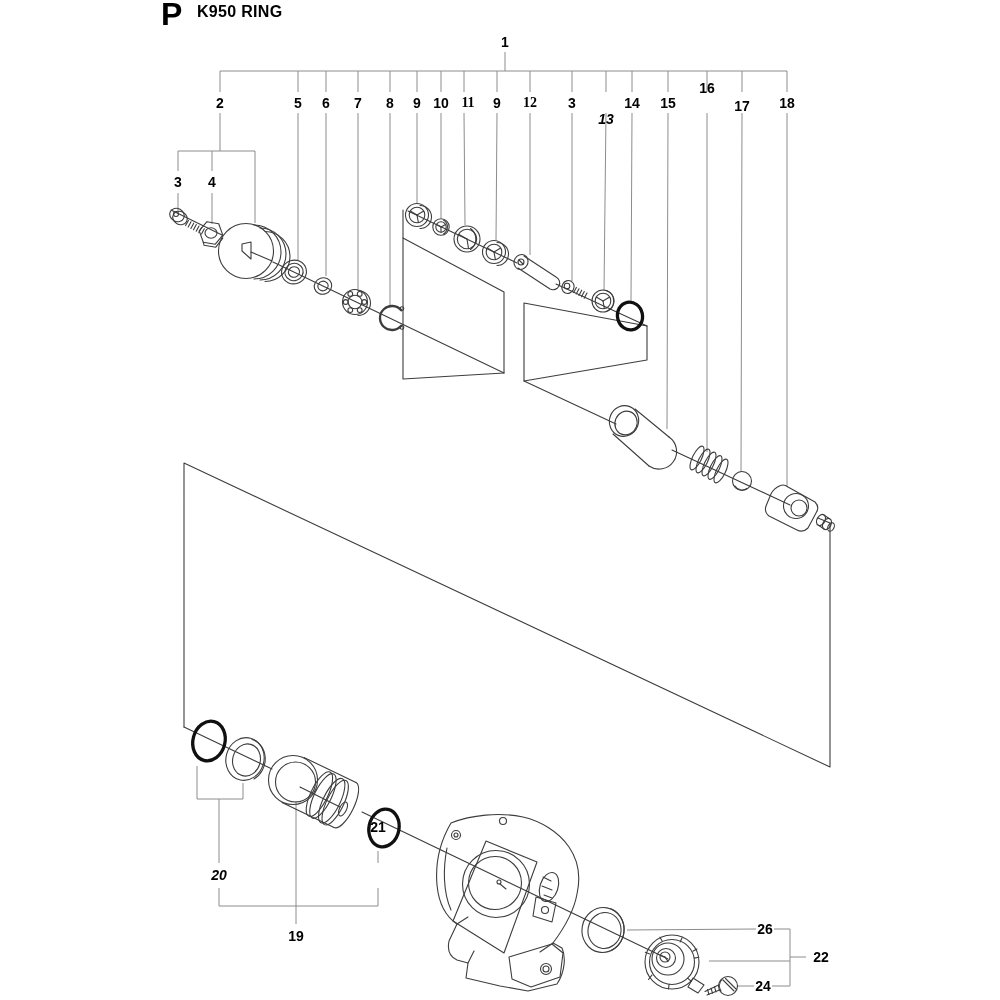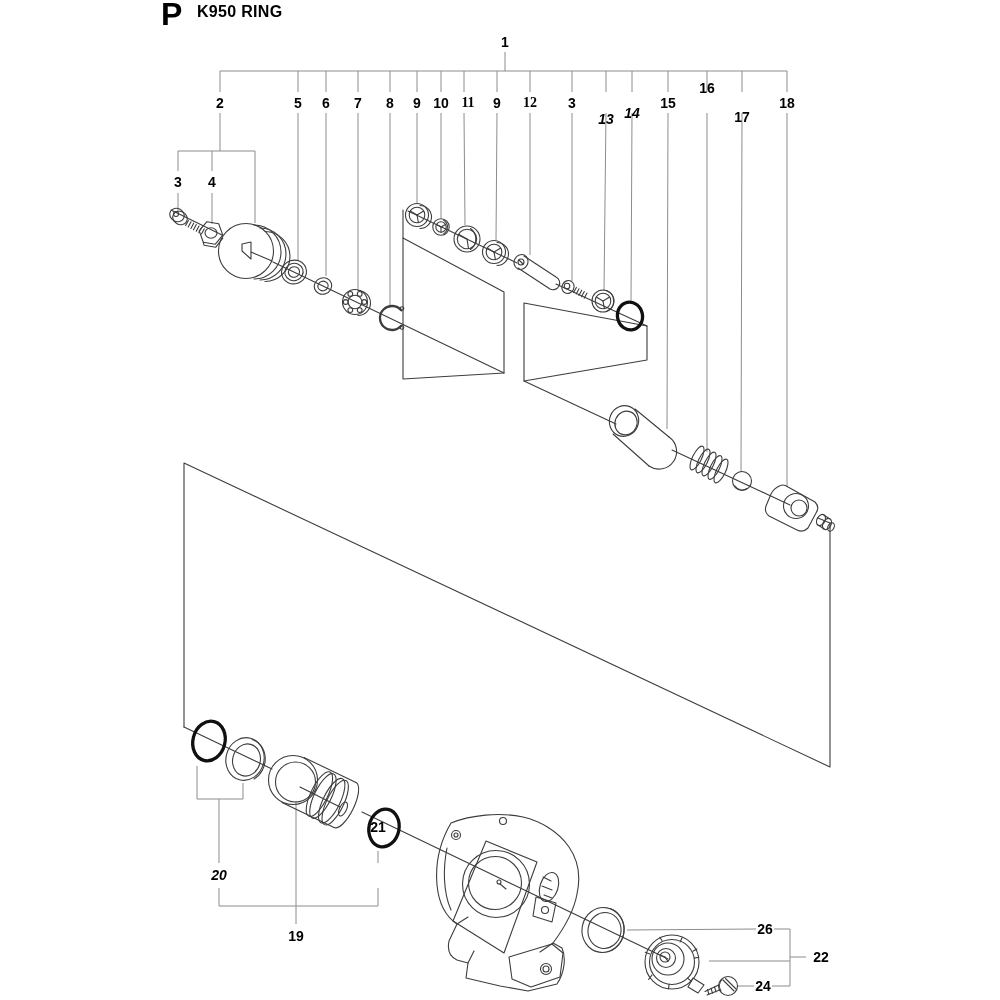--- a/index.html
+++ b/index.html
@@ -369,24 +369,24 @@
       <span class="callout" style="left: 326px; top: 103px;">6</span>
       <span class="callout" style="left: 358px; top: 103px;">7</span>
       <span class="callout" style="left: 390px; top: 103px;">8</span>
       <span class="callout" style="left: 417px; top: 103px;">9</span>
       <span class="callout" style="left: 441px; top: 103px;">10</span>
       <span class="callout" style="left: 468px; top: 103px; font-family: Liberation Serif, serif;">11</span>
       <span class="callout" style="left: 497px; top: 103px;">9</span>
       <span class="callout" style="left: 530px; top: 103px; font-family: Liberation Serif, serif;">12</span>
       <span class="callout" style="left: 572px; top: 103px;">3</span>
       <span class="callout" style="left: 606px; top: 119px; font-style: italic;">13</span>
-      <span class="callout" style="left: 632px; top: 113px; font-style: italic;">14</span>
+      <span class="callout" style="left: 632px; top: 103px;">14</span>
       <span class="callout" style="left: 668px; top: 103px;">15</span>
       <span class="callout" style="left: 707px; top: 88px;">16</span>
-      <span class="callout" style="left: 742px; top: 117px;">17</span>
+      <span class="callout" style="left: 742px; top: 106px;">17</span>
       <span class="callout" style="left: 787px; top: 103px;">18</span>
       <span class="callout" style="left: 178px; top: 182px;">3</span>
       <span class="callout" style="left: 212px; top: 182px;">4</span>
       <span class="callout" style="left: 219px; top: 875px; font-style: italic;">20</span>
       <span class="callout" style="left: 378px; top: 827px;">21</span>
       <span class="callout" style="left: 296px; top: 936px;">19</span>
       <span class="callout" style="left: 765px; top: 929px;">26</span>
       <span class="callout" style="left: 821px; top: 957px;">22</span>
       <span class="callout" style="left: 763px; top: 986px;">24</span>
     </div>

